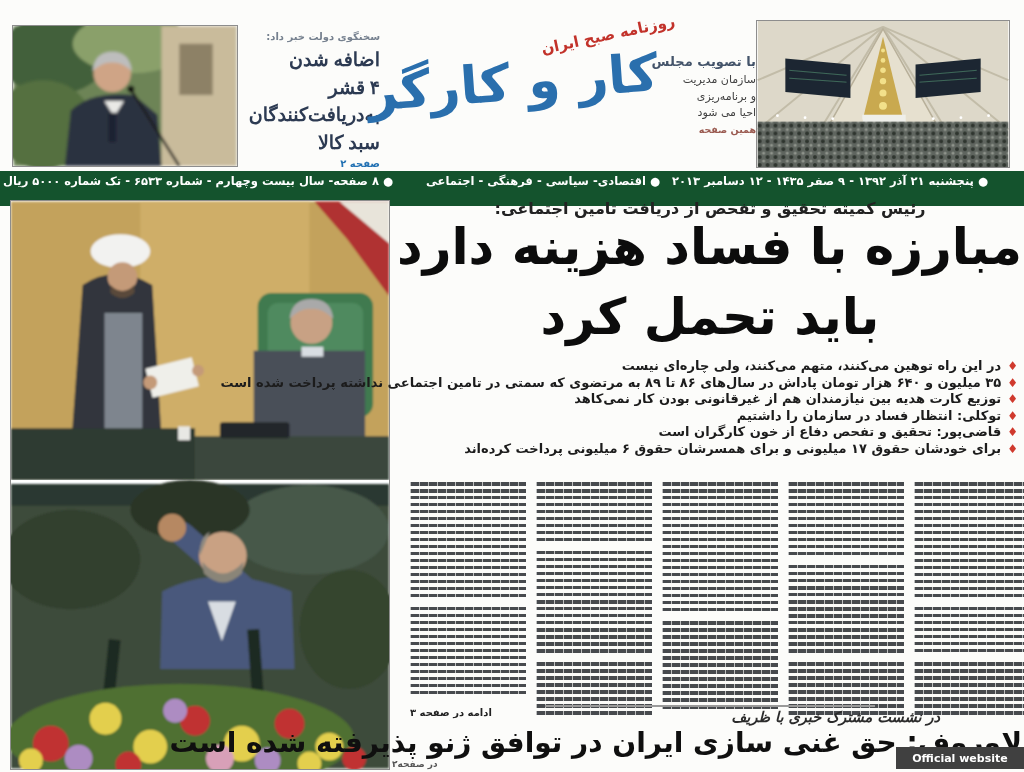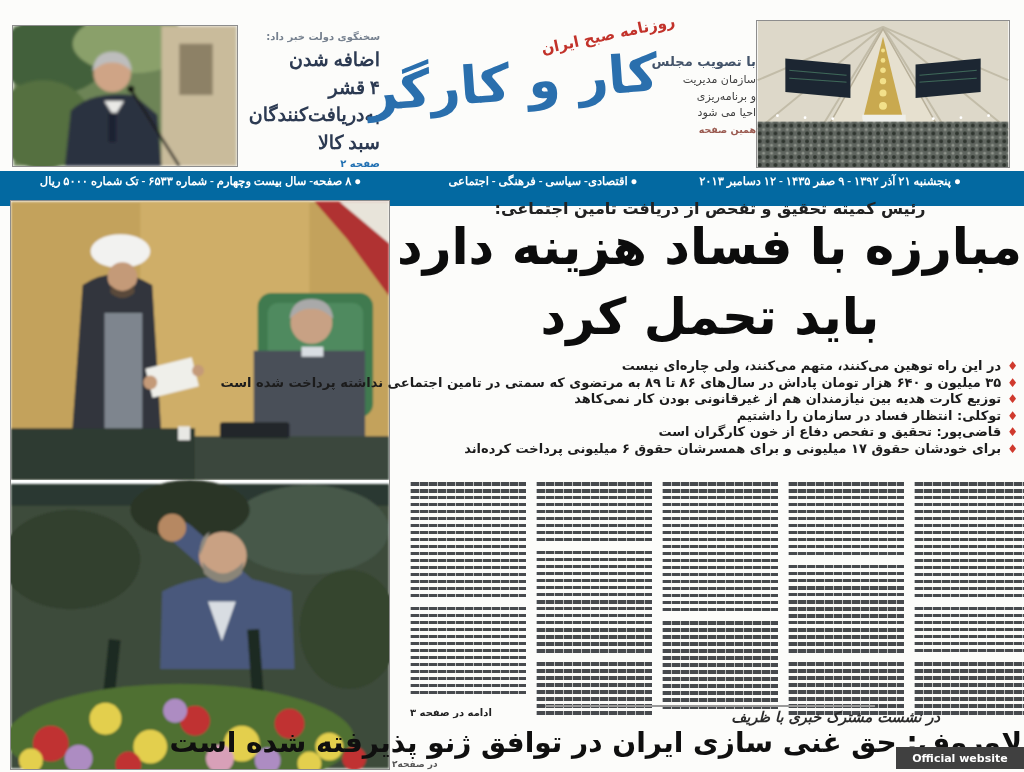--- a/index.html
+++ b/index.html
@@ -1,19 +1,19 @@
 <!DOCTYPE html>
 <html lang="fa"><head>
 <meta charset="utf-8">
 <style>
   html,body{margin:0;padding:0;background:#e9e9e7;font-family:"DejaVu Sans",sans-serif;}
   #page{position:relative;width:1024px;height:772px;margin:0 auto;background:#fcfcfa;overflow:hidden;}
 
   
-  .bar{position:absolute;left:0;top:171px;width:1024px;height:35px;background:#0369a1;font-family:Liberation Serif, serif;}
+  .bar{position:absolute;left:0;top:171px;width:1024px;height:35px;background:#14532d;}
   .bar span{position:absolute;top:3px;color:#fff;font-size:11.5px;font-weight:bold;white-space:nowrap;direction:rtl;}
   .bar-left{left:8px;width:385px;text-align:center;}
   .bar-mid{left:398px;width:290px;text-align:center;}
   .bar-right{left:655px;width:350px;text-align:center;}
 
   
   .tagline{position:absolute;left:540px;top:26px;color:#c2322a;font-size:15px;font-weight:bold;transform:rotate(-12deg);direction:rtl;white-space:nowrap;}
   .masthead-title{position:absolute;left:378px;top:52px;width:280px;text-align:center;color:#2a6fad;font-size:52px;font-weight:bold;transform:rotate(-4deg);white-space:nowrap;direction:rtl;letter-spacing:-2px;}
 
   

